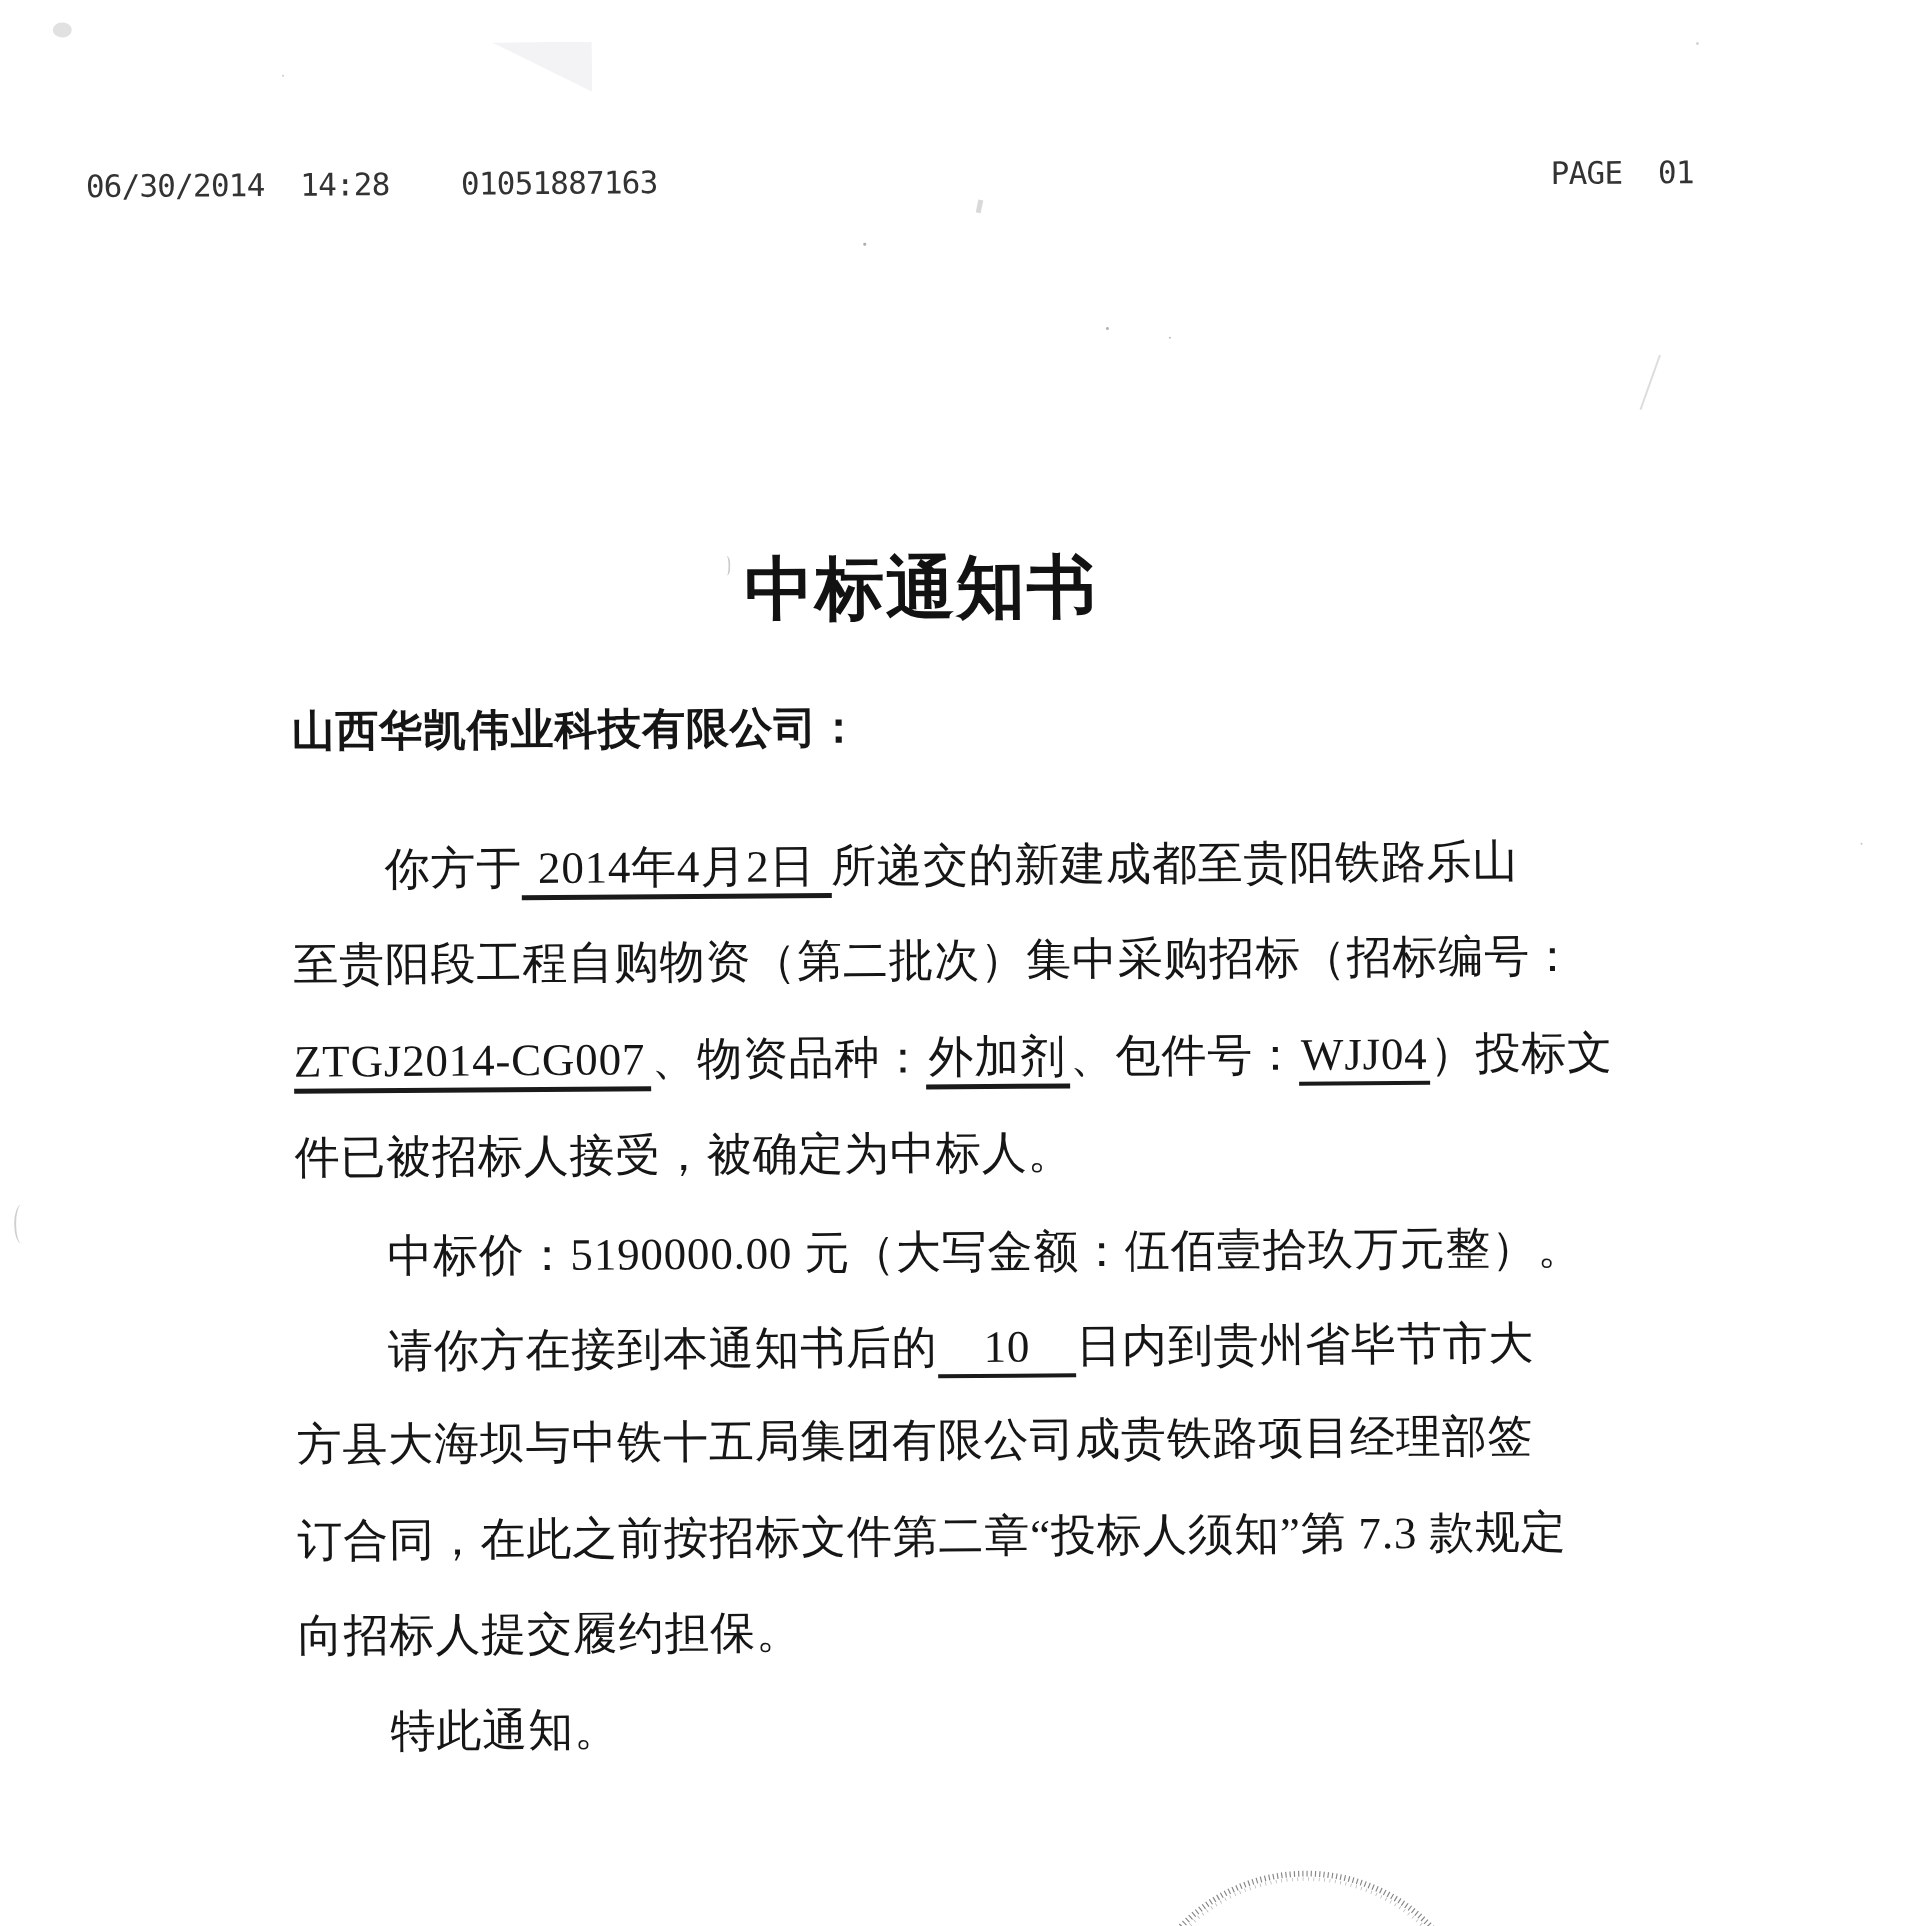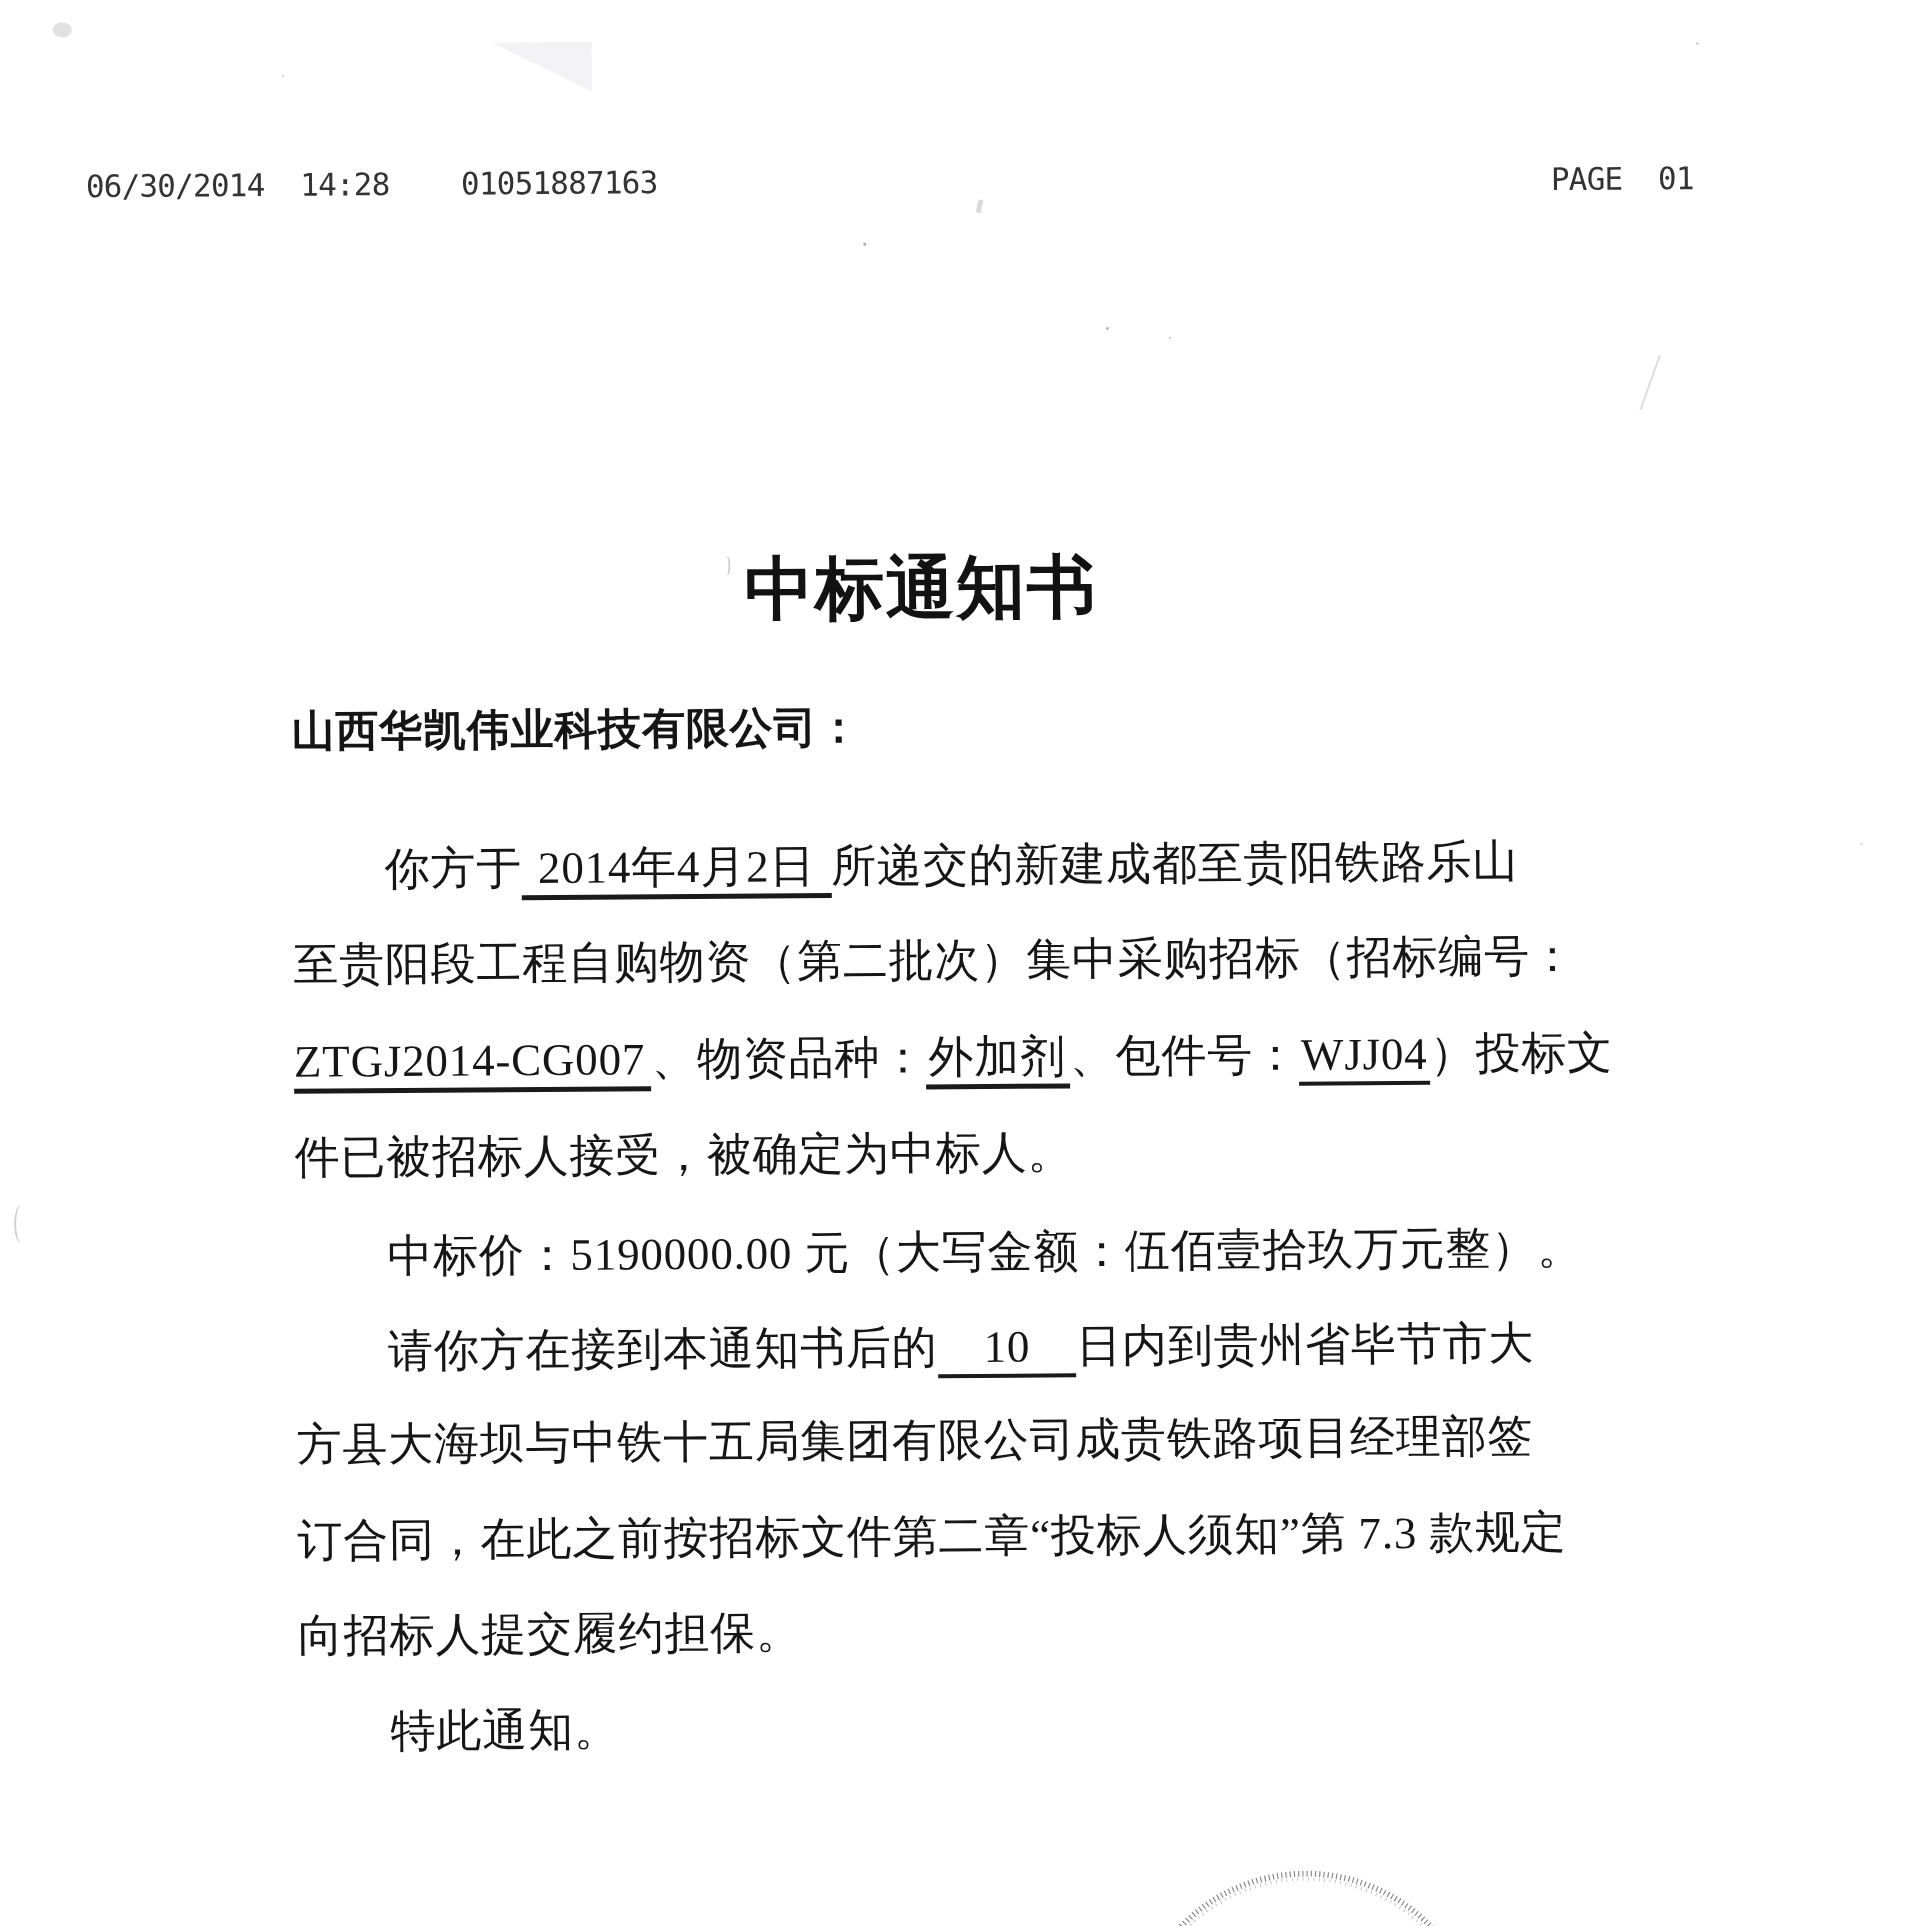--- a/index.html
+++ b/index.html
@@ -4,21 +4,21 @@
 <style>
   html,body{margin:0;padding:0;background:#ffffff;}
   body{width:1965px;height:2704px;position:relative;overflow:hidden;
        font-family:"Liberation Serif","DejaVu Serif",serif;color:#1a1a1a;}
   .page{position:absolute;left:0;top:0;width:1965px;height:2704px;background:#ffffff;}
   .tilt{position:absolute;left:0;top:0;width:1965px;height:2704px;
         transform:rotate(-0.4deg);transform-origin:50% 50%;}
   .fax{position:absolute;font-family:"DejaVu Sans Mono","Liberation Mono",monospace;
        font-size:31px;letter-spacing:-0.8px;color:#333333;white-space:pre;}
   #fax-left{left:94px;top:162px;}
-  #fax-right{left:1559px;top:165px;}
+  #fax-right{left:1559px;top:159px;}
   .title{position:absolute;left:750px;top:542px;margin:0;
          font-size:69px;font-weight:bold;letter-spacing:1.5px;color:#121212;white-space:nowrap;}
   .addressee{position:absolute;left:296px;top:698px;
              font-size:43px;font-weight:bold;letter-spacing:0.8px;white-space:nowrap;color:#151515;}
   .bline{position:absolute;left:296px;font-size:45px;letter-spacing:0.8px;
          white-space:nowrap;color:#161616;}
   .indent{padding-left:92px;}
   .u{border-bottom:5px solid #1a1a1a;padding-bottom:2.3px;}
   .u-date{padding-left:16px;padding-right:16px;}
   .u-days{padding-left:46px;padding-right:46px;border-bottom-width:4.6px;}

